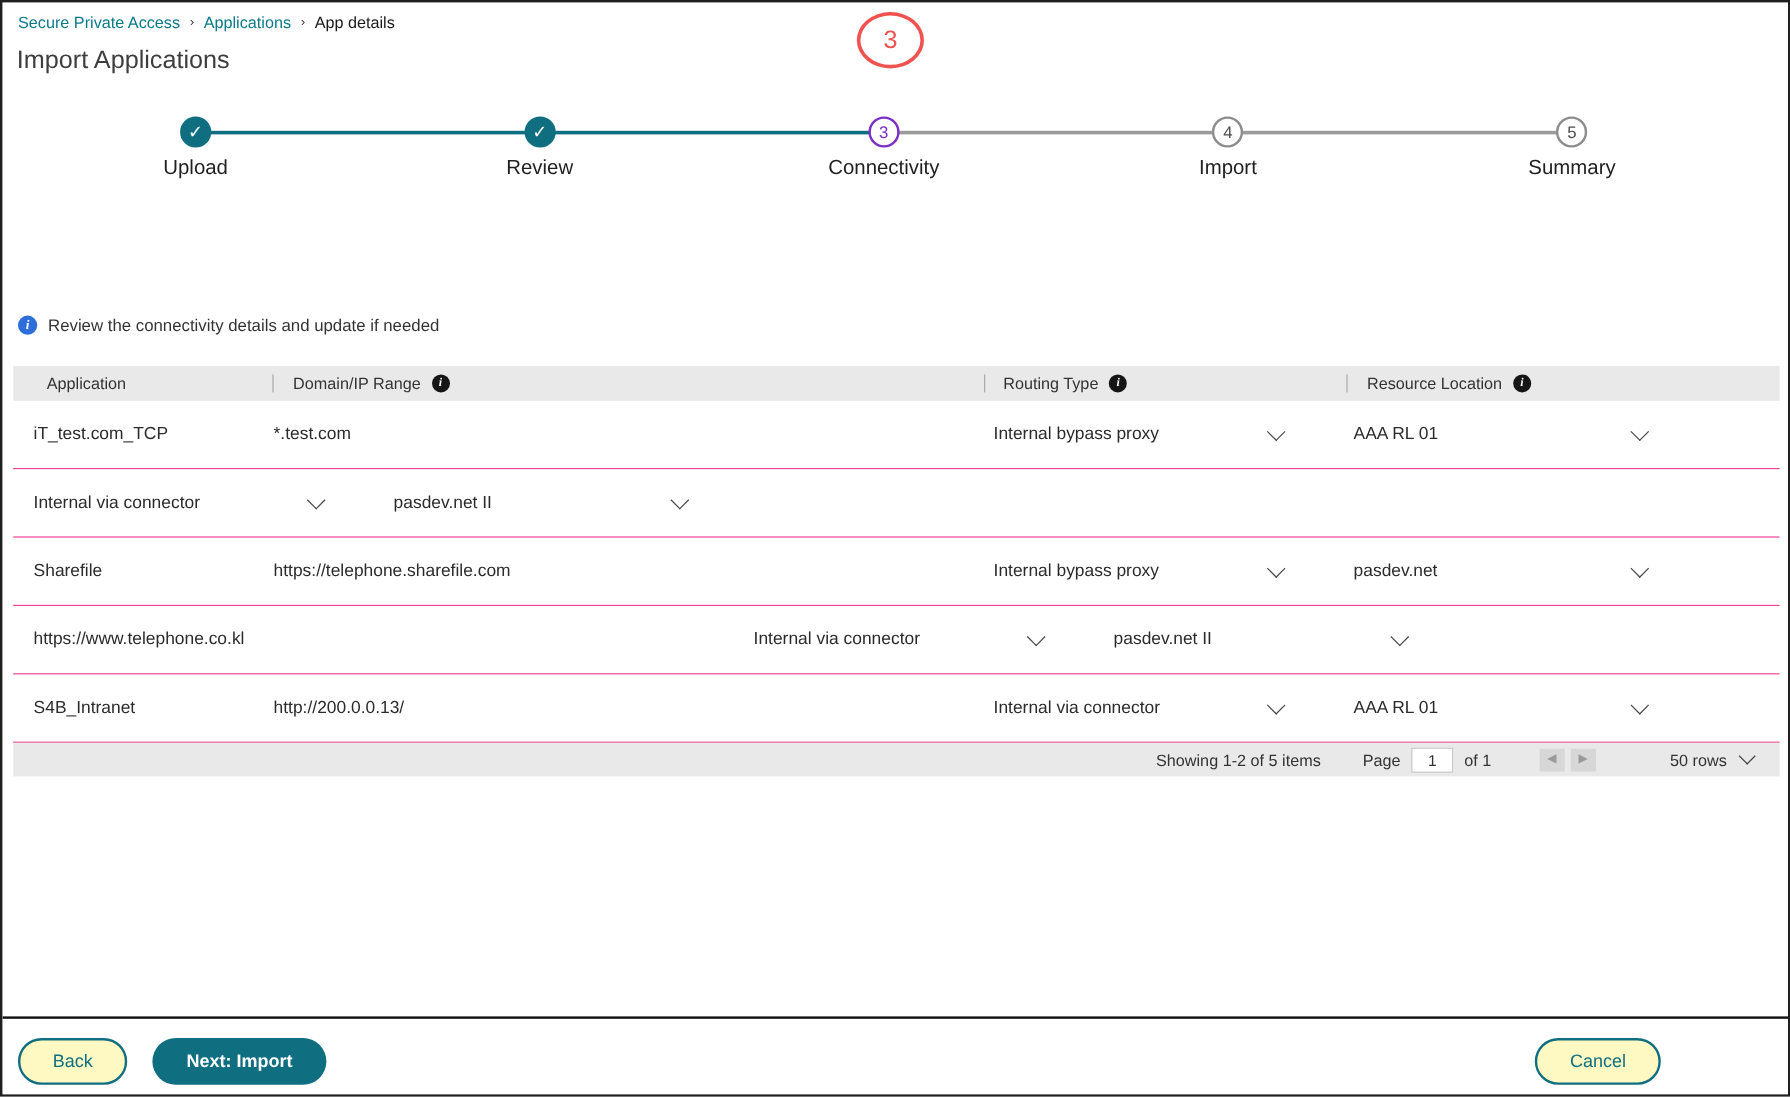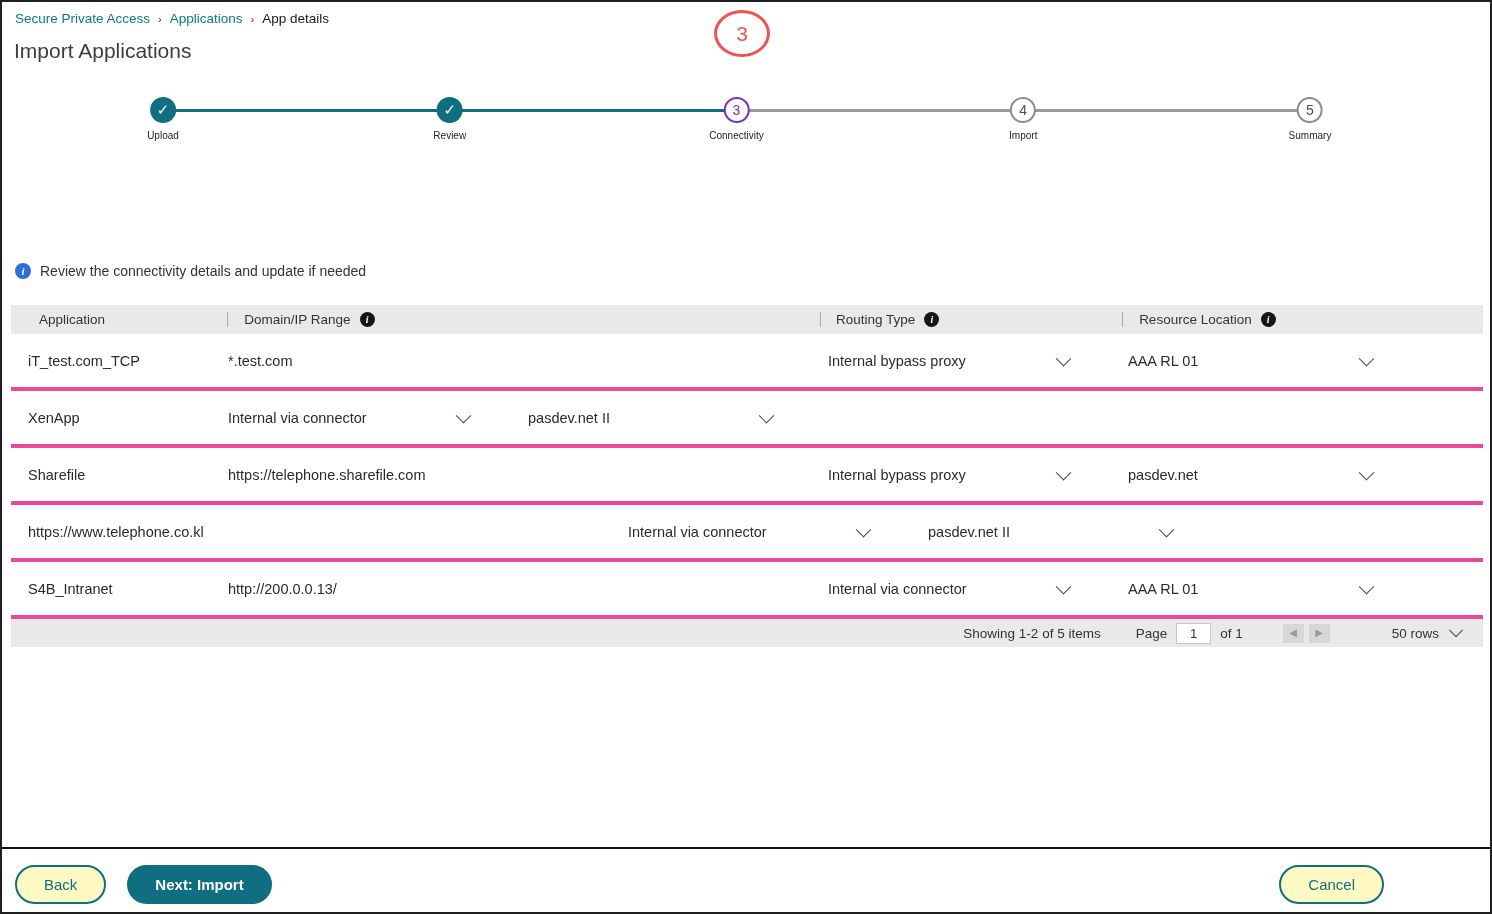--- a/index.html
+++ b/index.html
@@ -41,21 +41,21 @@
   .track-done{left:0;width:50%;background:var(--teal);}
   .track-todo{left:50%;width:50%;background:var(--gray-line);}
   .step{position:absolute;top:0;transform:translateX(-50%);display:flex;flex-direction:column;align-items:center;}
   .step-circle{
     width:26px;height:26px;border-radius:50%;display:flex;align-items:center;justify-content:center;
     font-size:14px;background:#fff;position:relative;z-index:1;
   }
   .step.completed .step-circle{background:var(--teal);color:#fff;font-size:15px;}
   .step.current .step-circle{border:2.5px solid var(--purple);color:var(--purple);}
   .step.upcoming .step-circle{border:2px solid #8c8c8c;color:#4d4d4d;}
-  .step-label{margin-top:7px;font-size:10px;color:#1f1f1f;white-space:nowrap;}
+  .step-label{margin-top:7px;font-size:17px;color:#1f1f1f;white-space:nowrap;}
   
   .info-note{position:absolute;top:261px;left:13px;display:flex;align-items:center;gap:9px;font-size:14px;color:#333;}
   .info-icon-blue{
     width:16px;height:16px;border-radius:50%;background:var(--blue);color:#fff;
     font-size:11px;font-weight:bold;font-style:italic;font-family:"Liberation Serif",serif;
     display:flex;align-items:center;justify-content:center;flex:0 0 16px;
   }
   
   .table{position:absolute;top:303px;left:9px;width:1472px;}
   .thead{display:flex;height:29px;background:var(--bar-bg);align-items:center;font-size:13.5px;color:#333;}
@@ -63,21 +63,21 @@
   .th.has-divider::before{content:"";position:absolute;left:0;top:7px;height:15px;width:1px;background:#a9a9a9;}
   .info-icon-dark{
     width:15px;height:15px;border-radius:50%;background:#161616;color:#fff;
     font-size:10px;font-weight:bold;font-style:italic;font-family:"Liberation Serif",serif;
     display:flex;align-items:center;justify-content:center;
   }
   .col-0{width:200px;}
   .col-1{width:600px;}
   .col-2{width:300px;padding-left:16px;}
   .col-3{width:372px;}
-  .trow{display:flex;height:57px;align-items:center;border-bottom:4px solid #ec4899;font-size:14.5px;color:#2b2b2b;}
+  .trow{display:flex;height:57px;align-items:center;border-bottom:1px solid #ec4899;font-size:14.5px;color:#2b2b2b;}
   .td{height:100%;display:flex;align-items:center;padding-left:17px;position:relative;}
   .chevron{
     position:absolute;width:11px;height:11px;top:50%;
     border-right:1.6px solid #474747;border-bottom:1.6px solid #474747;
     transform:translateY(-70%) rotate(45deg);cursor:pointer;
   }
   .td.col-2 .chevron{left:247px;}
   .td.col-3 .chevron{left:250px;}
   
   .pagbar{display:flex;height:28px;background:var(--bar-bg);align-items:center;justify-content:flex-end;font-size:13.5px;color:#333;padding-right:22px;}
@@ -188,23 +188,20 @@
           <div class="td col-2">
             <span>Internal bypass proxy</span>
             <span class="chevron"></span>
           </div>
           <div class="td col-3">
             <span>AAA RL 01</span>
             <span class="chevron"></span>
           </div>
         </div>
         <div class="trow">
-          <div class="td col-0">
-            <span>XenApp</span>
-          </div>
           <div class="td col-2">
             <span>Internal via connector</span>
             <span class="chevron"></span>
           </div>
           <div class="td col-3">
             <span>pasdev.net II</span>
             <span class="chevron"></span>
           </div>
         </div>
         <div class="trow">

